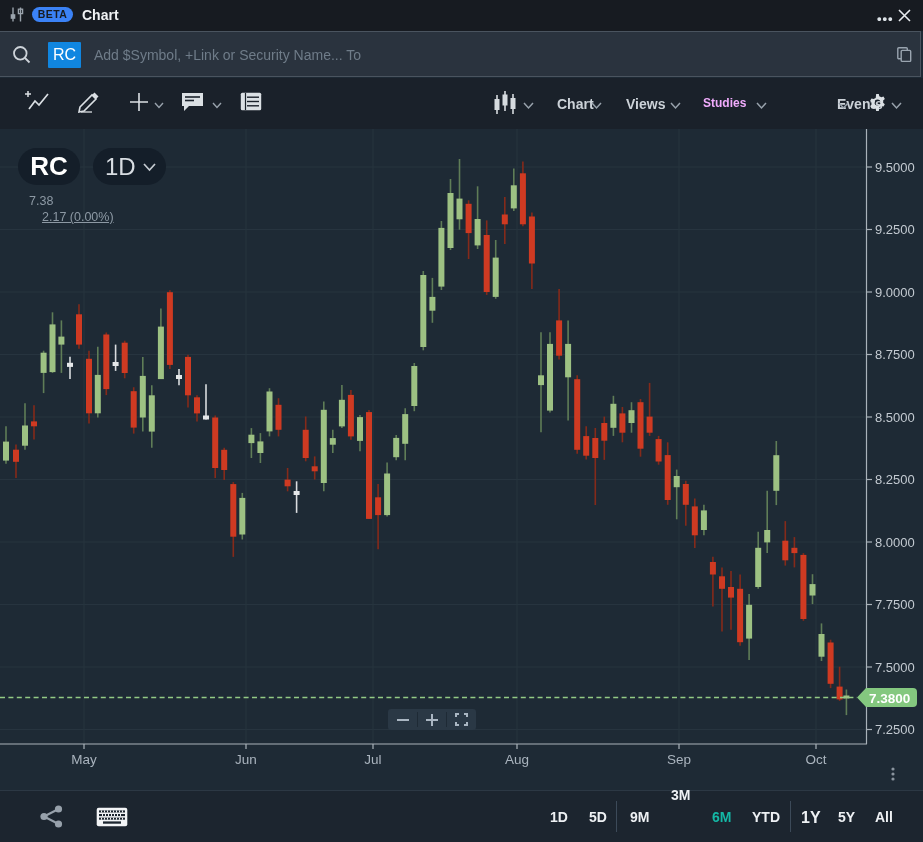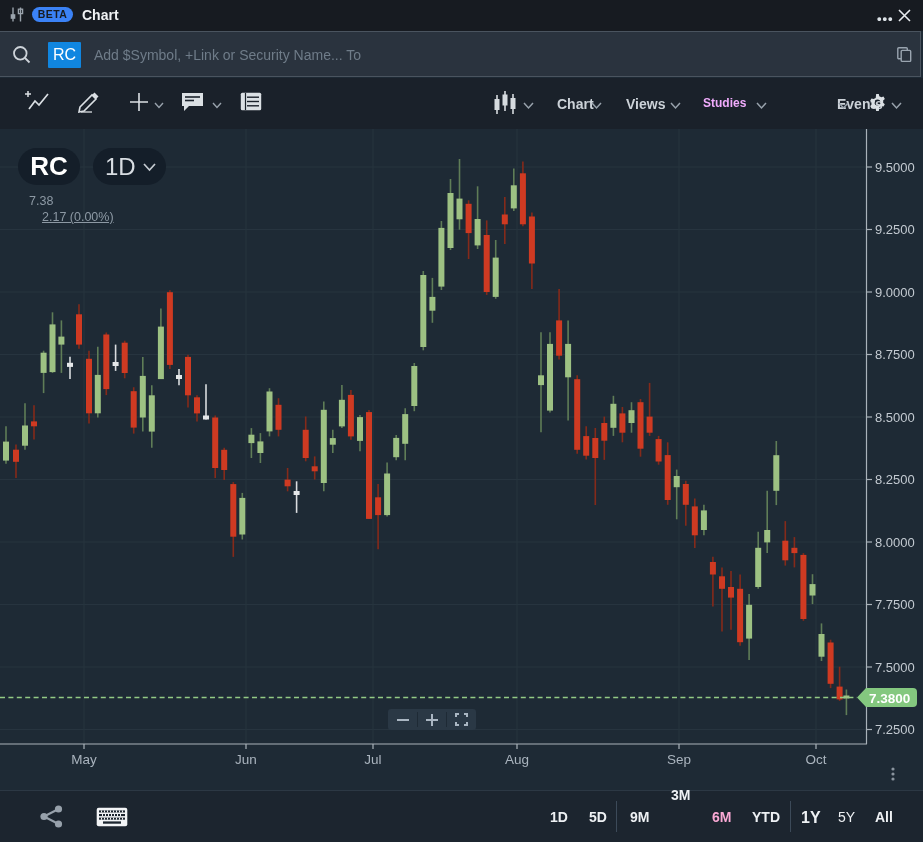--- a/index.html
+++ b/index.html
@@ -406,18 +406,18 @@
       <rect x="20" y="10.6" width="1" height="2.1"></rect>
       <rect x="23" y="10.6" width="1" height="2.1"></rect>
       <rect x="26" y="10.6" width="1" height="2.1"></rect>
  </g>
 </svg>
 <div class="abs" style="left:550px;top:809px;color:#eef1f4;font-size:14px;font-weight:bold;">1D</div>
 <div class="abs" style="left:589px;top:809px;color:#eef1f4;font-size:14px;font-weight:bold;">5D</div>
 <div class="abs" style="left:616px;top:801px;width:1px;height:31px;background:#3c4a59;"></div>
 <div class="abs" style="left:630px;top:809px;color:#eef1f4;font-size:14px;font-weight:bold;">9M</div>
 <div class="abs" style="left:671px;top:787px;color:#eef1f4;font-size:14px;font-weight:bold;">3M</div>
-<div class="abs" style="left:712px;top:809px;color:#f9a8d4;font-size:14px;font-weight:bold;">6M</div>
+<div class="abs" style="left:712px;top:809px;color:#14b8a6;font-size:14px;font-weight:bold;">6M</div>
 <div class="abs" style="left:752px;top:809px;color:#eef1f4;font-size:14px;font-weight:bold;">YTD</div>
 <div class="abs" style="left:790px;top:801px;width:1px;height:31px;background:#3c4a59;"></div>
 <div class="abs" style="left:801px;top:809px;color:#eef1f4;font-size:16px;font-weight:bold;">1Y</div>
-<div class="abs" style="left:838px;top:809px;color:#eef1f4;font-size:14px;font-weight:normal;">5Y</div>
+<div class="abs" style="left:838px;top:809px;color:#eef1f4;font-size:14px;font-weight:bold;">5Y</div>
 <div class="abs" style="left:875px;top:809px;color:#eef1f4;font-size:14px;font-weight:bold;">All</div>
 
 </body></html>

